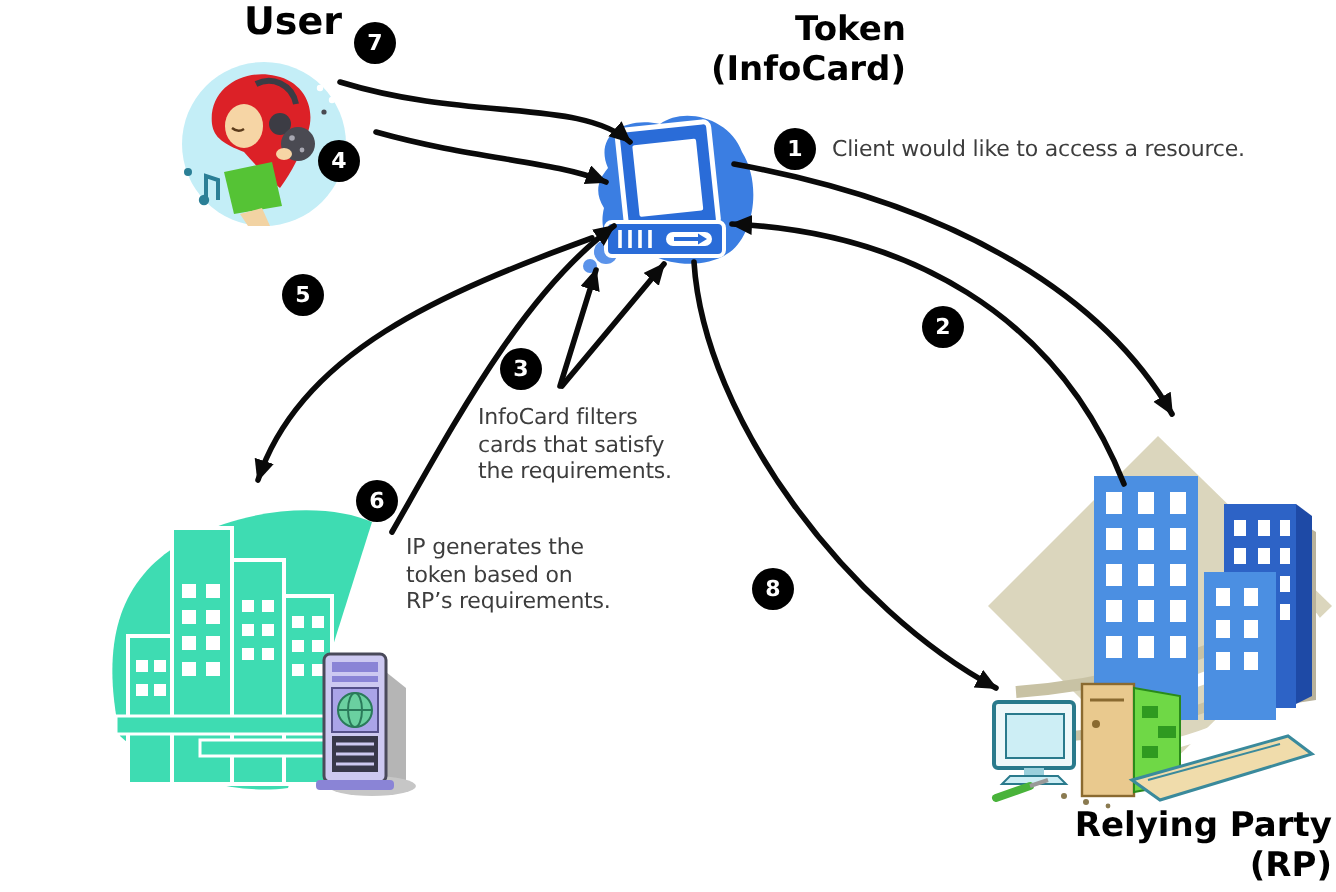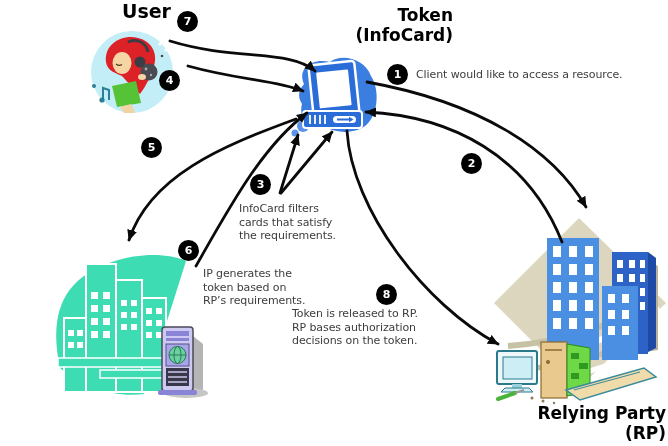--- a/index.html
+++ b/index.html
@@ -220,17 +220,14 @@
   <div class="badge" style="left:177px;top:11px;">7</div>
   <div class="badge" style="left:376px;top:284px;">8</div>
 
   <div class="step-label" style="left:416px;top:68px;">Client would like to access a resource.</div>
   <div class="step-label" style="left:239px;top:202px;">InfoCard filters
 cards that satisfy
 the requirements.</div>
   <div class="step-label" style="left:172px;top:267px;margin-left:31px;">IP generates the
 token based on
 RP’s requirements.</div>
-  <div class="step-label" style="left:292px;top:307px;">Token is released to RP.
-RP bases authorization
-decisions on the token.</div>
 
 </div>
 
 </body></html>

